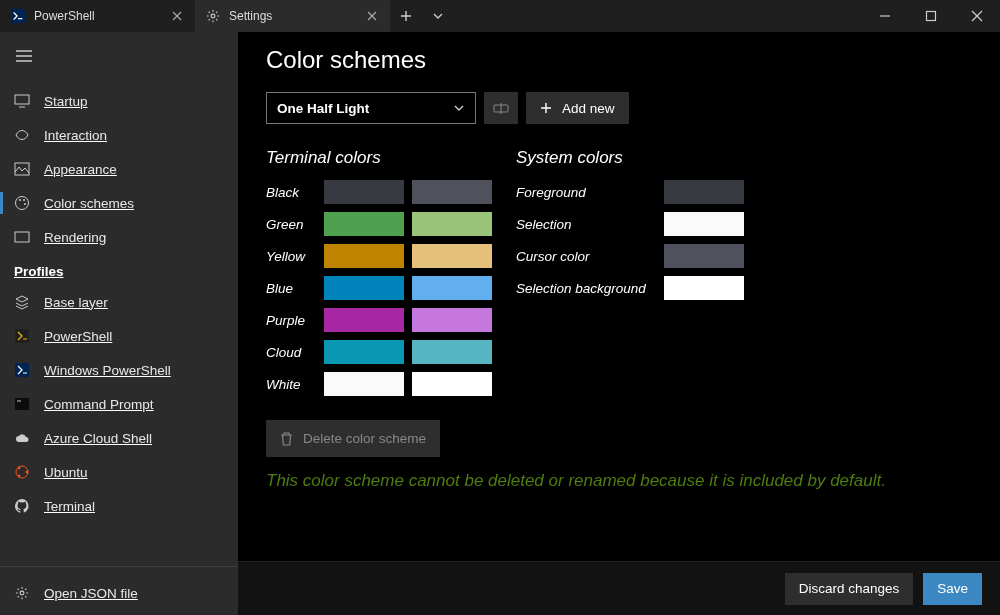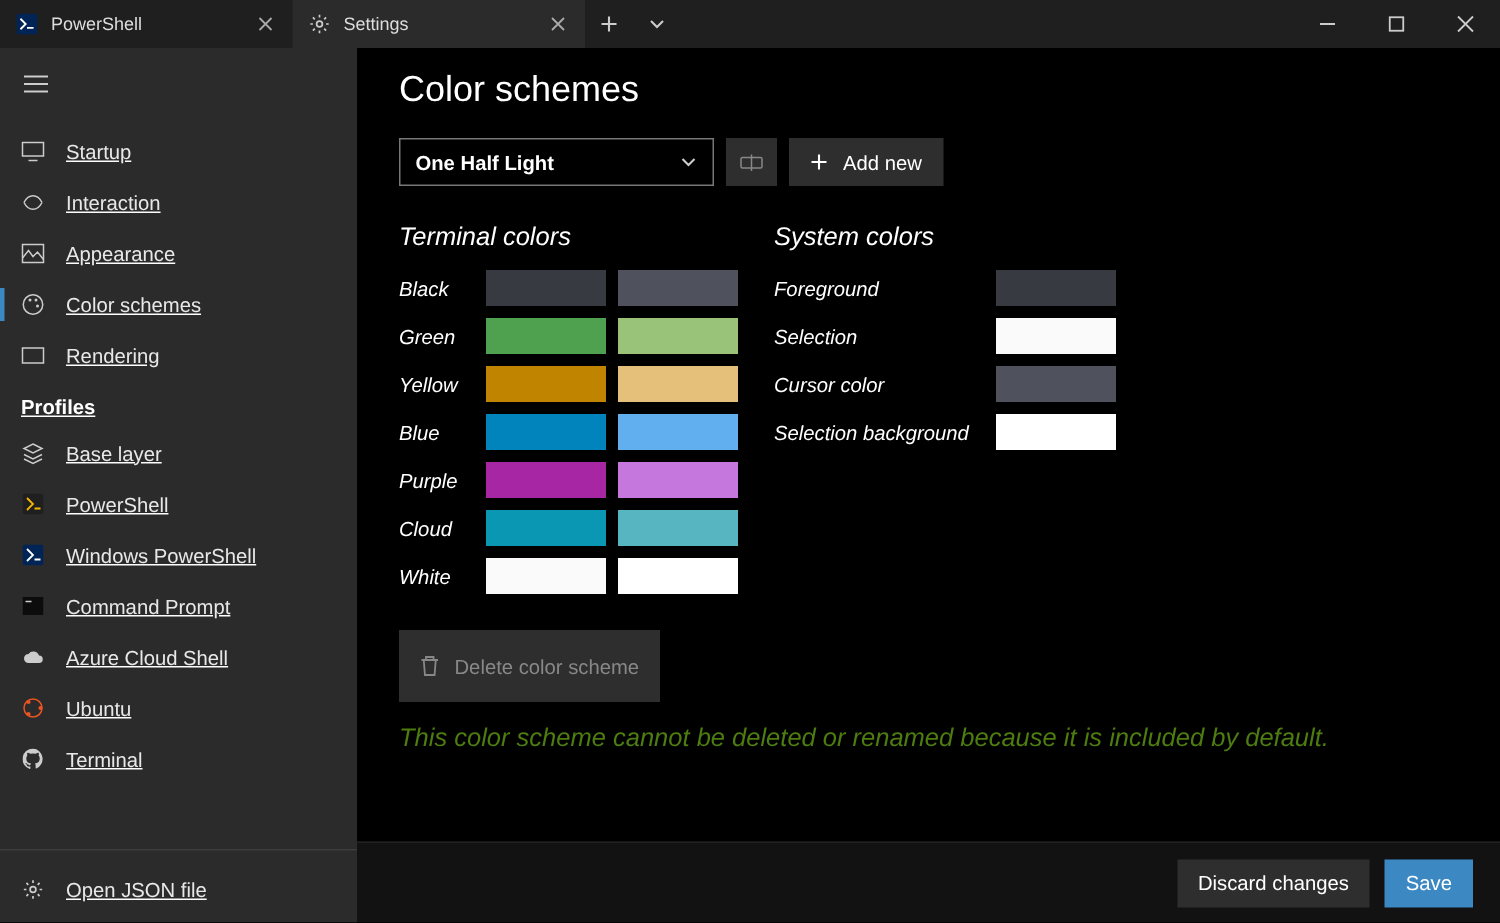--- a/index.html
+++ b/index.html
@@ -27,21 +27,21 @@
   .toprow { display:flex; gap:8px; align-items:center; margin-bottom:24px;}
   .dropdown { width:210px; height:32px; border:1px solid #777; background:#000; color:#fff; display:flex; align-items:center; padding:0 10px; font-size:13.5px; justify-content:space-between;font-weight:bold;}
   .iconbtn { width:34px; height:32px; background:#2e2e2e; display:flex; align-items:center; justify-content:center; color:#ccc;}
   .addbtn { height:32px; background:#2e2e2e; display:flex; align-items:center; padding:0 14px; gap:10px; font-size:13.5px; color:#fff;}
   .sections { display:flex; gap:24px;font-style:italic; }
   .sect h2 { font-size:17px; font-weight:400; margin-bottom:12px; }
   .colorrow { display:flex; align-items:center; margin-bottom:8px; gap:8px;}
   .clabel { width:50px; font-size:13.5px; }
   .clabel2 { width:140px; font-size:13.5px; }
   .swatch { width:80px; height:24px; }
-  .deletebtn { margin-top:16px; height:48px; background:#2e2e2e; display:inline-flex; align-items:center; padding:16px 14px; gap:10px; font-size:13.5px; color:#888;}
+  .deletebtn { margin-top:16px; height:37px; background:#2e2e2e; display:inline-flex; align-items:center; padding:16px 14px; gap:10px; font-size:13.5px; color:#888;}
   .note { font-style:italic; font-size:17px; color:#4d7c0f; margin-top:14px;}
   .footer { height:54px; background:#121212; border-top:1px solid #222; display:flex; align-items:center; justify-content:flex-end; padding:0 18px; gap:10px;text-align:right;}
   .btn { height:32px; padding:0 14px; background:#2e2e2e; color:#fff; font-size:13.5px; display:flex; align-items:center;}
   .btn.primary { background:#3b88c3; }
   svg { display:block; }
 </style>
 </head>
 <body>
 
 <div class="titlebar">

